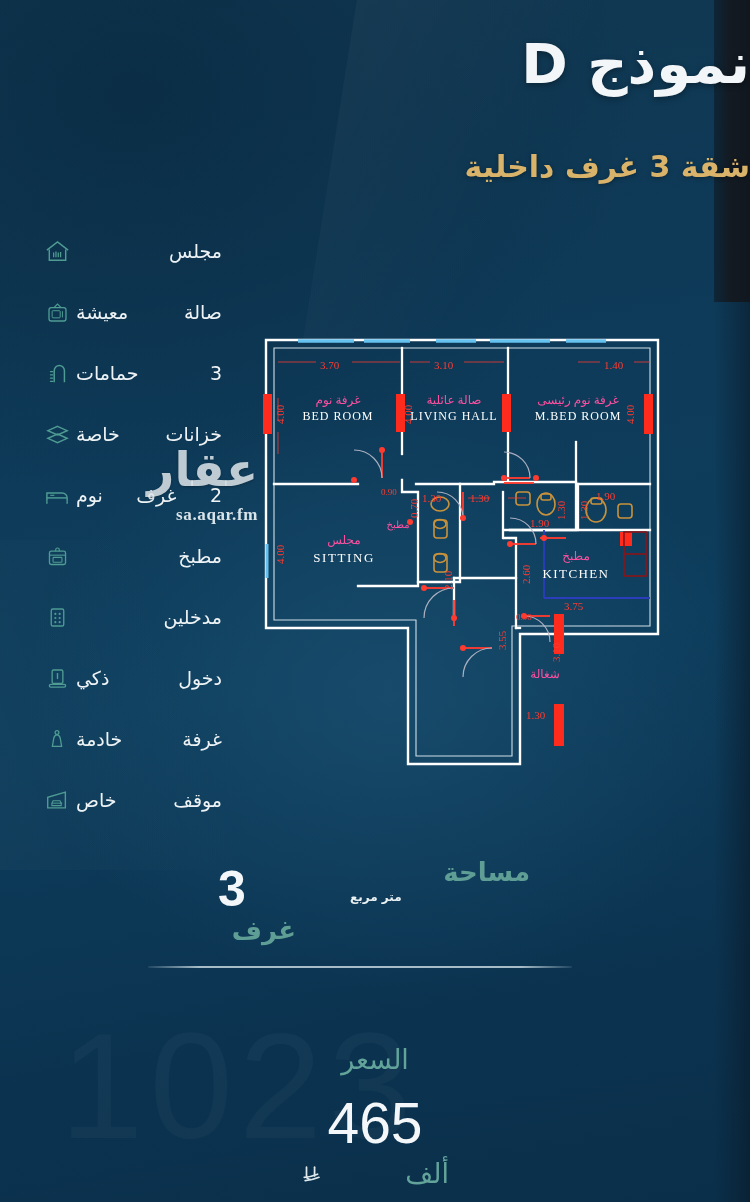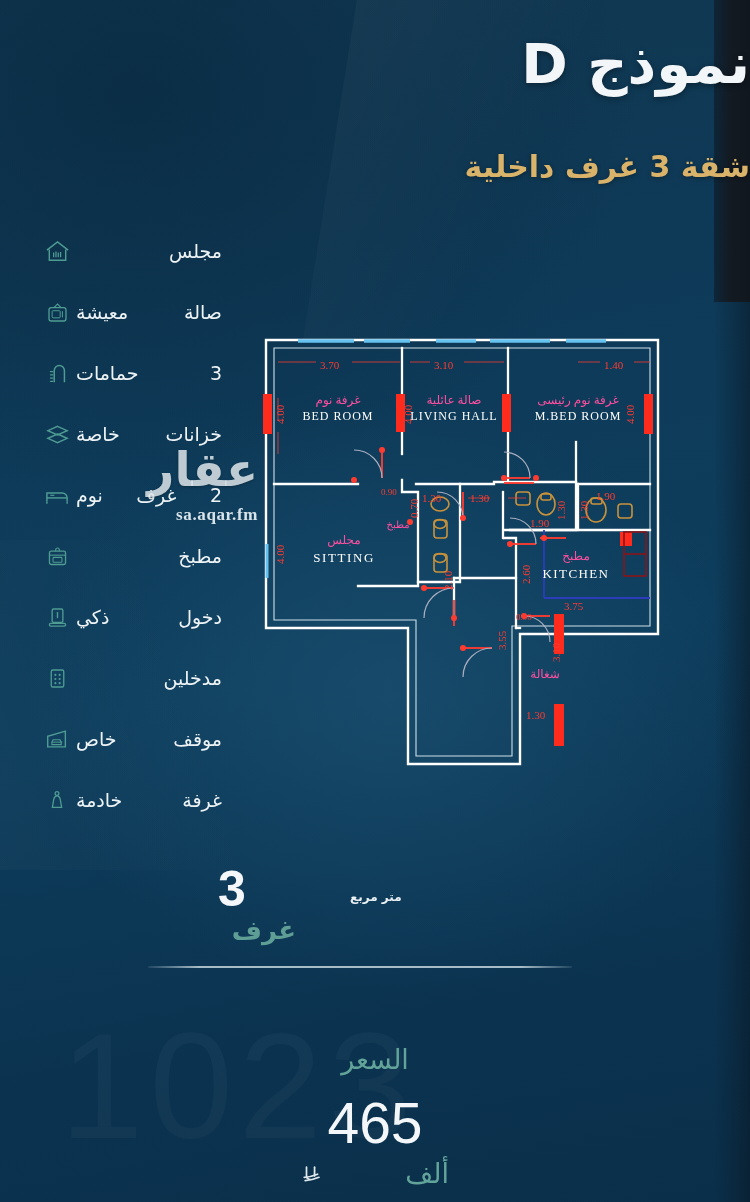--- a/index.html
+++ b/index.html
@@ -219,62 +219,62 @@
         <svg viewBox="0 0 28 28" width="25" height="25" fill="none" stroke="currentColor" stroke-width="1.5">
           <rect x="5" y="8" width="18" height="15" rx="2"></rect>
           <path d="M5 12.5h18" stroke-width="1.2"></path>
           <rect x="9" y="15" width="10" height="5.5" rx="1" stroke-width="1.2"></rect>
           <path d="M12 8V6.5a2 2 0 0 1 4 0V8" stroke-width="1.3"></path>
         </svg>
       </span>
     </div>
 
     <div class="feature">
-      <span class="flabel">دخول ذكي</span>
-      <span class="ficon">
-        <svg viewBox="0 0 28 28" width="25" height="25" fill="none" stroke="currentColor" stroke-width="1.5">
-          <rect x="8" y="4.5" width="12" height="15" rx="1.6"></rect>
-          <path d="M14 8.5v5.5" stroke-width="1.6" stroke-linecap="round"></path>
-          <path d="M6.5 20.5h15a1.6 1.6 0 0 1 0 3.2h-15a1.6 1.6 0 0 1 0-3.2z"></path>
-        </svg>
-      </span>
-    </div>
-
-    <div class="feature">
       <span class="flabel">مدخلين</span>
       <span class="ficon">
         <svg viewBox="0 0 28 28" width="25" height="25" fill="none" stroke="currentColor" stroke-width="1.5">
           <rect x="7" y="4.5" width="14" height="19" rx="1.8"></rect>
           <circle cx="11.6" cy="10" r="1.2" fill="currentColor" stroke="none"></circle>
           <circle cx="16.4" cy="10" r="1.2" fill="currentColor" stroke="none"></circle>
           <circle cx="11.6" cy="14.6" r="1.2" fill="currentColor" stroke="none"></circle>
           <circle cx="16.4" cy="14.6" r="1.2" fill="currentColor" stroke="none"></circle>
           <circle cx="11.6" cy="19.2" r="1.2" fill="currentColor" stroke="none"></circle>
           <circle cx="16.4" cy="19.2" r="1.2" fill="currentColor" stroke="none"></circle>
         </svg>
       </span>
     </div>
 
     <div class="feature">
+      <span class="flabel">دخول ذكي</span>
+      <span class="ficon">
+        <svg viewBox="0 0 28 28" width="25" height="25" fill="none" stroke="currentColor" stroke-width="1.5">
+          <rect x="8" y="4.5" width="12" height="15" rx="1.6"></rect>
+          <path d="M14 8.5v5.5" stroke-width="1.6" stroke-linecap="round"></path>
+          <path d="M6.5 20.5h15a1.6 1.6 0 0 1 0 3.2h-15a1.6 1.6 0 0 1 0-3.2z"></path>
+        </svg>
+      </span>
+    </div>
+
+    <div class="feature">
+      <span class="flabel">غرفة خادمة</span>
+      <span class="ficon">
+        <svg viewBox="0 0 28 28" width="24" height="24" fill="none" stroke="currentColor" stroke-width="1.5">
+          <circle cx="14" cy="6.5" r="2.2"></circle>
+          <path d="M14 9.2c-2.2 0-3.2 1.6-3.7 3.6L8.6 22.5h10.8l-1.7-9.7c-.5-2-1.5-3.6-3.7-3.6z"></path>
+        </svg>
+      </span>
+    </div>
+
+    <div class="feature">
       <span class="flabel">موقف خاص</span>
       <span class="ficon">
         <svg viewBox="0 0 28 28" width="26" height="26" fill="none" stroke="currentColor" stroke-width="1.5">
           <path d="M4 22.5V11L23 5.5v17z"></path>
           <path d="M8.5 20v-2.6l1.3-2.6h7.4l1.3 2.6V20z" stroke-width="1.2"></path>
           <path d="M8.5 17.4h11.1" stroke-width="1.1"></path>
-        </svg>
-      </span>
-    </div>
-
-    <div class="feature">
-      <span class="flabel">غرفة خادمة</span>
-      <span class="ficon">
-        <svg viewBox="0 0 28 28" width="24" height="24" fill="none" stroke="currentColor" stroke-width="1.5">
-          <circle cx="14" cy="6.5" r="2.2"></circle>
-          <path d="M14 9.2c-2.2 0-3.2 1.6-3.7 3.6L8.6 22.5h10.8l-1.7-9.7c-.5-2-1.5-3.6-3.7-3.6z"></path>
         </svg>
       </span>
     </div>
 
   </div>
 
   <div class="watermark">
     <div class="wm-ar">عقار</div>
     <div class="wm-url">sa.aqar.fm</div>
   </div>
@@ -447,20 +447,21 @@
         <text x="318" y="246" fill="#ffffff" font-size="13" letter-spacing="1.4">KITCHEN</text>
 
         <text x="287" y="346" fill="#ff4fa0" font-size="12" direction="rtl">شغالة</text>
         <text x="140" y="196" fill="#ff4fa0" font-size="10" direction="rtl">مطبخ</text>
       </g>
     </svg>
   </div>
 
   <div class="stats">
     <div class="stat" id="stat-area">
+      <div class="lbl">مساحة</div>
       <div class="unit">متر مربع</div>
     </div>
     <div class="stat" id="stat-rooms">
       <div class="num">3</div>
       <div class="lbl">غرف</div>
     </div>
   </div>
 
   <div class="divider"></div>
 

